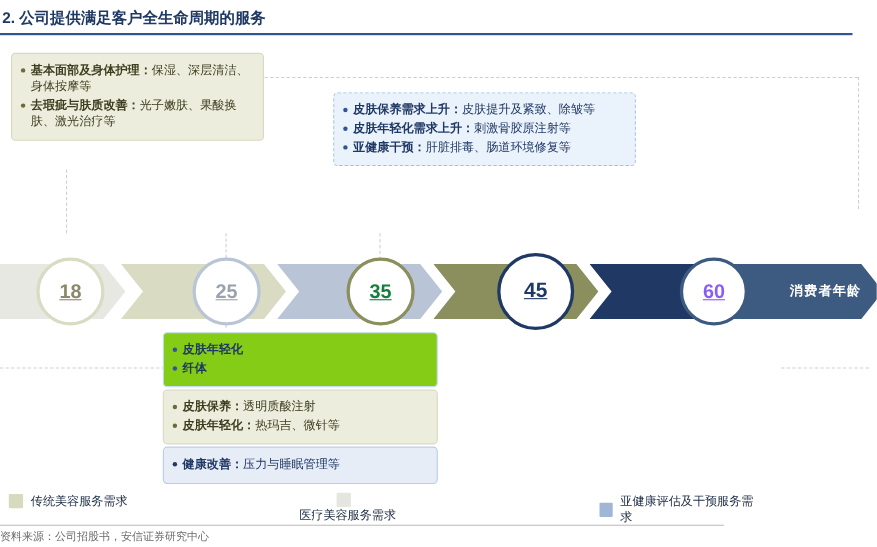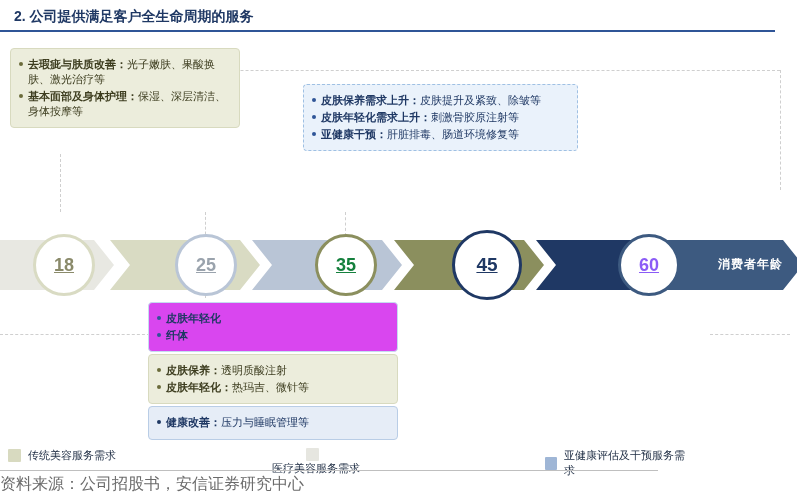--- a/index.html
+++ b/index.html
@@ -7,21 +7,21 @@
     width:797px;height:497px;
     background:#ffffff;
     font-family:"Liberation Sans","DejaVu Sans",sans-serif;
     color:#1b2a41;
     position:relative;
     overflow:hidden;
   }
   .title{
     position:absolute;left:0;top:8px;width:797px;
     font-size:14px;font-weight:bold;color:#1f3864;
-    padding-left:14px;box-sizing:border-box;
+    padding-left:2px;box-sizing:border-box;
   }
   .title-rule{
     position:absolute;left:0;top:30px;width:775px;height:2px;background:#2f5597;
   }
   .canvas{position:absolute;left:0;top:34px;width:797px;height:430px;}
 
   
   .dash{position:absolute;border-color:#c9c9c9;}
   .dash-h{border-top:1px dashed #cfcfcf;height:0;}
   .dash-v{border-left:1px dashed #cfcfcf;width:0;}
@@ -46,21 +46,21 @@
   .box-beige{background:#eceddc;border:1px solid #d8dabf;}
   .box-beige .bullet{background:#6b6b3a;}
   .box-beige .b-strong{color:#3d3d1f;}
   .box-beige .txt{color:#3d3d1f;}
 
   .box-blue{background:#eaf2fb;border:1px dashed #9fc0e3;}
   .box-blue .bullet{background:#2f5597;}
   .box-blue .b-strong{color:#1f3864;}
   .box-blue .txt{color:#1f3864;}
 
-  .box-lightblue{background:#d946ef;border:1px solid #c6dcf0;}
+  .box-lightblue{background:#84cc16;border:1px solid #c6dcf0;}
   .box-lightblue .bullet{background:#2f5597;}
   .box-lightblue .txt{color:#1f3864;}
 
   .box-beige2{background:#eceddc;border:1px solid #d8dabf;}
   .box-beige2 .bullet{background:#6b6b3a;}
   .box-beige2 .txt{color:#3d3d1f;}
 
   .box-navy{background:#e6edf7;border:1px solid #b9cde6;}
   .box-navy .bullet{background:#1f3864;}
   .box-navy .b-strong{color:#1f3864;font-family:Liberation Mono, monospace;}
@@ -88,21 +88,21 @@
     font-size:12px;color:#ffffff;font-weight:bold;letter-spacing:1px;
   }
 
   
   .legend{position:absolute;top:448px;left:0;width:685px;height:24px;}
   .legend-item{position:absolute;display:flex;align-items:center;font-size:11px;}
   .swatch{width:13px;height:13px;margin-right:7px;border-radius:1px;}
 
   .source{
     position:absolute;left:0;bottom:2px;width:658px;
-    font-size:16px;color:#6b6b6b;
+    font-size:10px;color:#6b6b6b;
     border-top:1px solid #bfbfbf;padding-top:3px;
   }
 </style>
 </head>
 <body>
 
 <div class="title">2. 公司提供满足客户全生命周期的服务</div>
 <div class="title-rule"></div>
 
 <div class="canvas">
@@ -112,25 +112,25 @@
   <div class="dash dash-v" style="left:780px;top:36px;height:120px;"></div>
   <div class="dash dash-v" style="left:60px;top:120px;height:58px;"></div>
   <div class="dash dash-h" style="left:0px;top:300px;width:150px;"></div>
   <div class="dash dash-h" style="left:710px;top:300px;width:80px;"></div>
   <div class="dash dash-v" style="left:205px;top:178px;height:86px;"></div>
   <div class="dash dash-v" style="left:345px;top:178px;height:40px;"></div>
 
   <div class="box box-beige" style="left:10px;top:14px;width:230px;">
     <div class="line">
       <span class="bullet"></span>
+      <span class="txt"><b class="b-strong">基本面部及身体护理：</b><span>保湿、深层清洁、身体按摩等</span></span>
+    </div>
+    <div class="line">
+      <span class="bullet"></span>
       <span class="txt"><b class="b-strong">去瑕疵与肤质改善：</b><span>光子嫩肤、果酸换肤、激光治疗等</span></span>
-    </div>
-    <div class="line">
-      <span class="bullet"></span>
-      <span class="txt"><b class="b-strong">基本面部及身体护理：</b><span>保湿、深层清洁、身体按摩等</span></span>
     </div>
   </div>
 
   <div class="box box-blue" style="left:303px;top:50px;width:275px;">
     <div class="line">
       <span class="bullet"></span>
       <span class="txt"><b class="b-strong">皮肤保养需求上升：</b><span>皮肤提升及紧致、除皱等</span></span>
     </div>
     <div class="line">
       <span class="bullet"></span>

